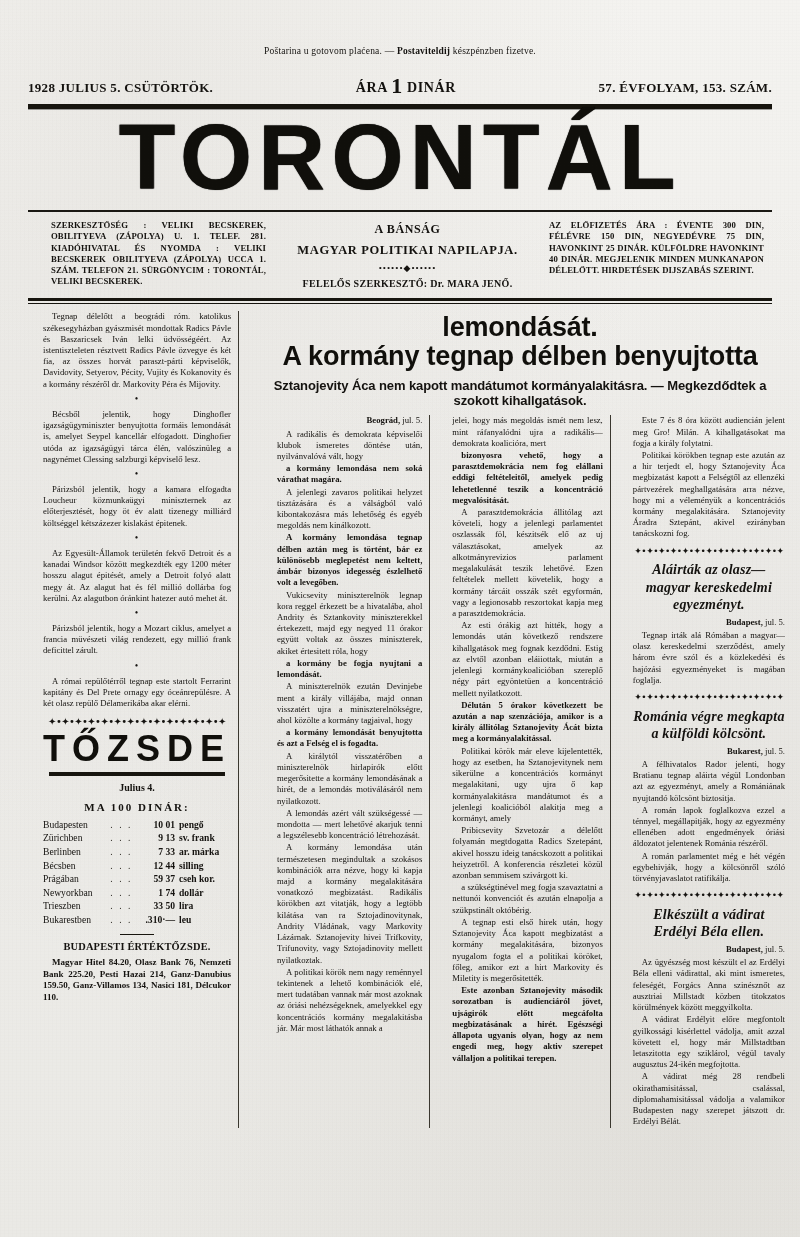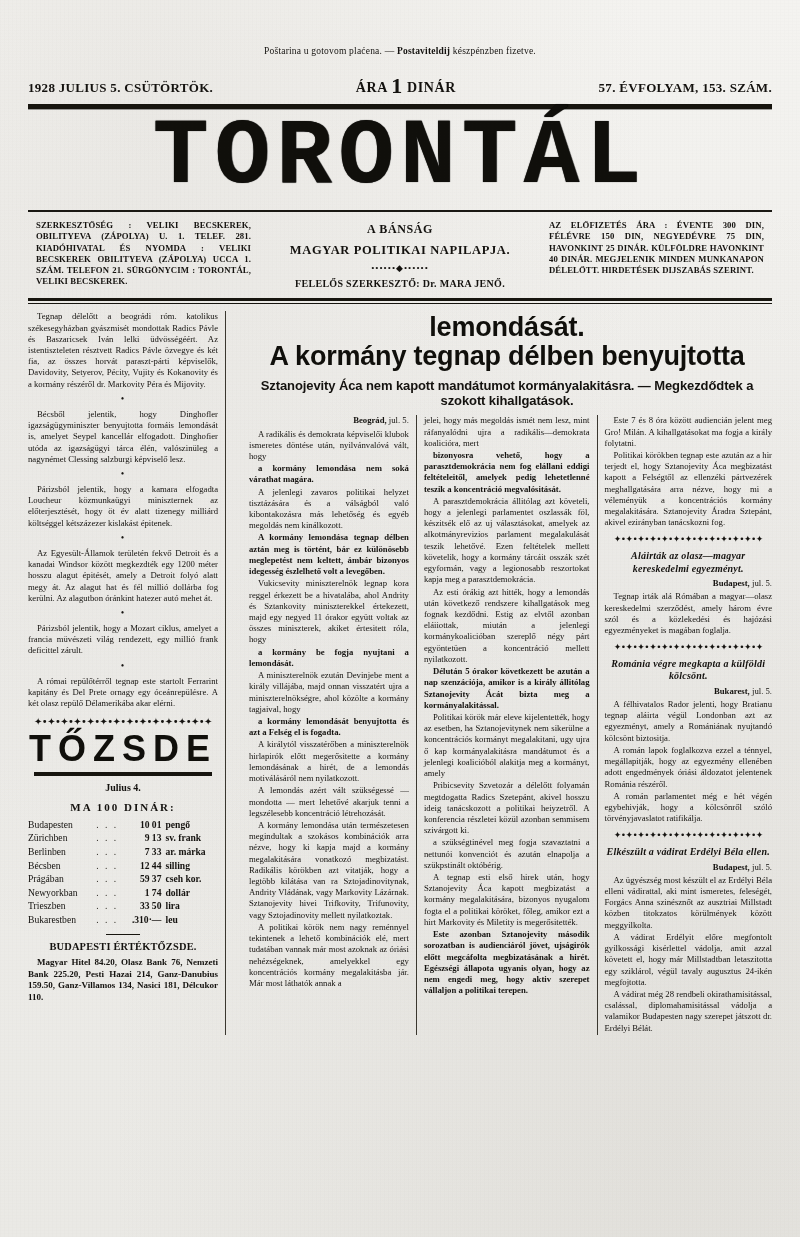--- a/index.html
+++ b/index.html
@@ -31,21 +31,21 @@
   .dateline { display:flex; justify-content:space-between; align-items:baseline;
     font-size:13px; font-weight:bold; letter-spacing:.3px; margin-top:17px; }
   .dateline .price { font-size:14px; letter-spacing:.6px; }
   .dateline .price .big { font-size:22px; font-weight:bold; vertical-align:-1px; }
   .rule-thick { height:5px; background:#17150f; margin-top:5px;
     box-shadow:0 1px 0 rgba(0,0,0,.35); }
 
   
   .masthead { text-align:center; margin-top:4px; }
   .masthead .word {
-    font-family:Liberation Mono, monospace;
+    font-family:Liberation Sans, sans-serif;
     font-weight:bold;
     font-size:93px;
     line-height:.96;
     letter-spacing:6px;
     color:#100f0b;
     text-shadow:0 0 1px rgba(0,0,0,.8), .6px .4px 0 rgba(0,0,0,.45);
   }
   .rule-thin { height:2px; background:#1a1813; margin-top:8px; }
 
   
@@ -55,21 +55,21 @@
   .mhinfo .mid { flex:1; text-align:center; padding-top:4px; }
   .mhinfo .right { width:215px; font-weight:bold; text-align:justify; letter-spacing:.1px; }
   .mhinfo .mid .l1 { font-size:12px; font-weight:bold; letter-spacing:.6px; }
   .mhinfo .mid .l2 { font-size:12.5px; font-weight:bold; letter-spacing:.6px; margin-top:4px; }
   .mhinfo .mid .orn { font-size:9px; letter-spacing:1px; margin:5px 0 4px; }
   .mhinfo .mid .l3 { font-size:10px; font-weight:bold; letter-spacing:.3px; }
   .rule-double { margin-top:5px; border-top:3px solid #17150f; border-bottom:1px solid #17150f; height:2px; }
 
   
   .body { display:flex; margin-top:7px;gap:16px; }
-  .col { font-size:8.7px; line-height:1.29; text-align:justify; }
+  .col { font-size:8.7px; line-height:1.29; text-align:justify;margin-left:15px; }
   .c1 { width:196px; padding-right:7px; border-right:1px solid #3a372f; }
   .c2 { width:168px; padding:0 7px; border-right:1px solid #3a372f; }
   .c3 { width:174px; padding:0 7px; border-right:1px solid #3a372f; }
   .c4 { width:176px; padding-left:7px; }
   .col p { margin:0 0 1px; text-indent:9px; }
   .col p.ni { text-indent:0; }
   .col p.bold { font-weight:bold; }
   .dot-sep { text-align:center; font-size:10px; line-height:1; margin:4px 0 5px; letter-spacing:1px; }
 
   
@@ -87,21 +87,21 @@
   }
   .head-cols { display:flex; margin-top:6px; }
 
   .place { font-weight:bold; text-align:right; display:block; margin-bottom:2px; }
   .place span.d { font-weight:normal; }
 
   
   .orn-bar { text-align:center; font-size:9px; letter-spacing:-.5px; margin:6px 0 4px;
     font-family:"DejaVu Sans", sans-serif; overflow:hidden; white-space:nowrap; }
   .sec-head { text-align:center; font-weight:bold; font-style:italic;
-    font-size:10px; line-height:1.25; margin-bottom:3px; letter-spacing:.2px; }
+    font-size:14px; line-height:1.25; margin-bottom:3px; letter-spacing:.2px; }
 
   
   .tozsde-orn { text-align:center; font-size:10px; letter-spacing:-.6px; margin:7px 0 2px;
     font-family:"DejaVu Sans", sans-serif; overflow:hidden; white-space:nowrap; }
   .tozsde-title {
     font-family:"Liberation Sans", sans-serif;
     font-weight:bold; font-size:36px; letter-spacing:7px;
     text-align:center; line-height:1; margin:2px 0 0 0; color:#100f0b;
   }
   .tozsde-rule { height:4px; background:#17150f; margin:5px 6px 6px; }

